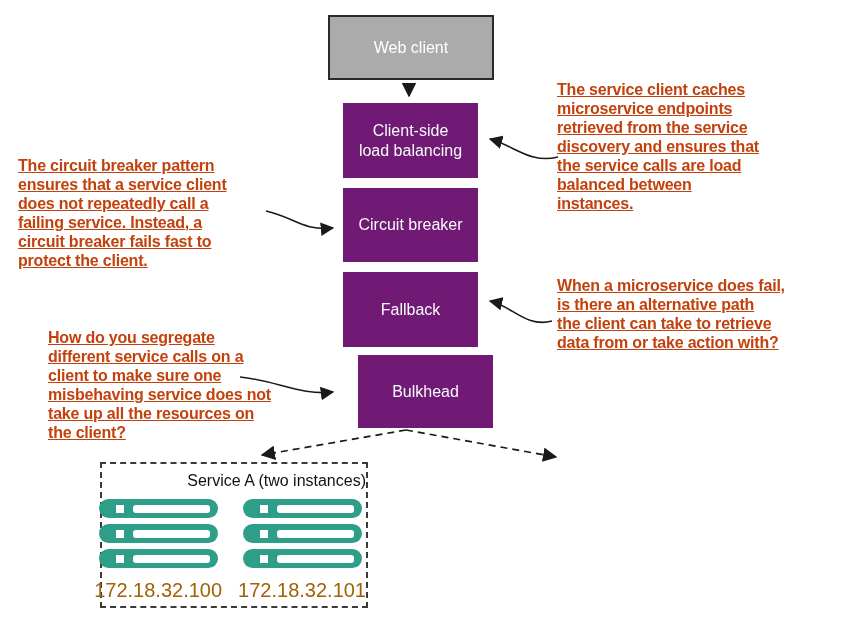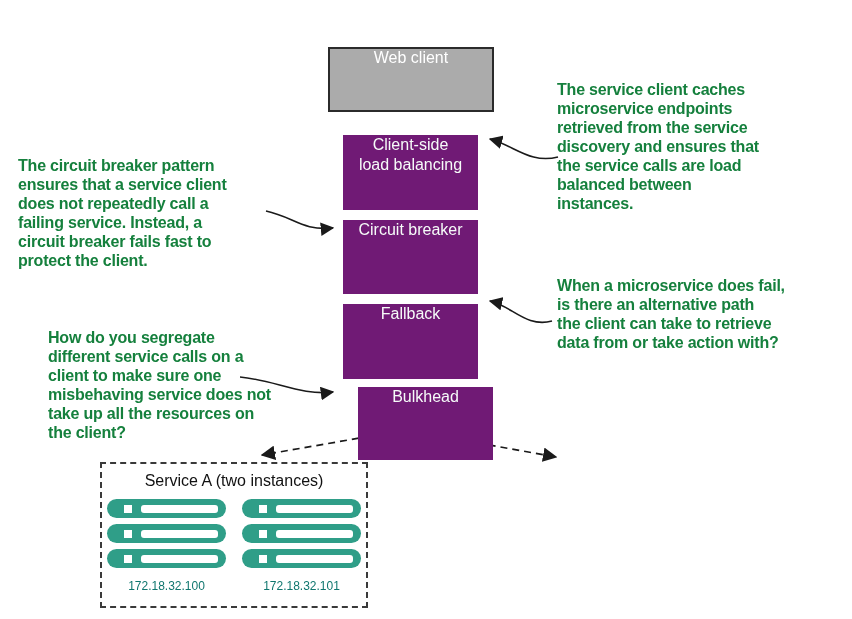--- a/index.html
+++ b/index.html
@@ -3,49 +3,49 @@
 <meta charset="utf-8">
 <style>
   html,body{margin:0;padding:0;background:#ffffff;}
   .canvas{
     position:relative;width:852px;height:619px;background:#ffffff;overflow:hidden;
     font-family:"Liberation Sans",sans-serif;color:#1c1c1c;
   }
   .connectors{position:absolute;left:0;top:0;width:852px;height:619px;pointer-events:none;}
   
   .fbox{
-    position:absolute;display:flex;justify-content:center;
-    text-align:center;box-sizing:border-box;margin-top:32px;
+    position:absolute;display:flex;align-items:center;justify-content:center;
+    text-align:center;box-sizing:border-box;
   }
   .fbox.gray{background:#ababab;border:2px solid #2b2b2b;color:#ffffff;font-size:16px;}
   .fbox.teal{background:#701a75;color:#f6fbf9;font-size:16px;white-space:pre-line;line-height:20px;}
   
   .note{
     position:absolute;font-weight:bold;font-size:16px;line-height:19px;
-    white-space:pre;color:#15803d;letter-spacing:-0.2px;
+    white-space:pre;color:#c2410c;letter-spacing:-0.2px;text-decoration:underline;
   }
   
   .service{
     position:absolute;box-sizing:border-box;border:2px dashed #3a3a3a;
-    display:flex;flex-direction:column;align-items:center;padding-top:7px;
+    display:flex;flex-direction:column;align-items:flex-end;padding-top:7px;
   }
   .service-title{font-size:16px;line-height:19px;color:#111111;}
   .instances{display:flex;gap:16px;margin-top:9px;}
   .instance{display:flex;flex-direction:column;align-items:center;}
   .stack{display:flex;flex-direction:column;gap:6px;}
   .bar{
     position:relative;width:119px;height:19px;background:#2f9e88;border-radius:10px;
   }
   .bar::before{
     content:"";position:absolute;left:17px;top:5.5px;width:8px;height:8px;background:#ffffff;
   }
   .bar::after{
     content:"";position:absolute;left:34px;top:5.5px;width:77px;height:8px;background:#ffffff;border-radius:3px;
   }
-  .ip{font-size:12px;color:#0f766e;margin-top:11px;}
+  .ip{font-size:20px;color:#a16207;margin-top:11px;}
 </style>
 </head>
 <body>
 
 <div class="canvas">
 
   <svg class="connectors" viewBox="0 0 852 619" xmlns="http://www.w3.org/2000/svg">
     <defs>
       <marker id="arrow" viewBox="0 0 10 10" refX="9" refY="5" markerWidth="8.5" markerHeight="8.5" orient="auto-start-reverse">
         <path d="M0,0 L10,5 L0,10 z" fill="#1a1a1a"></path>

